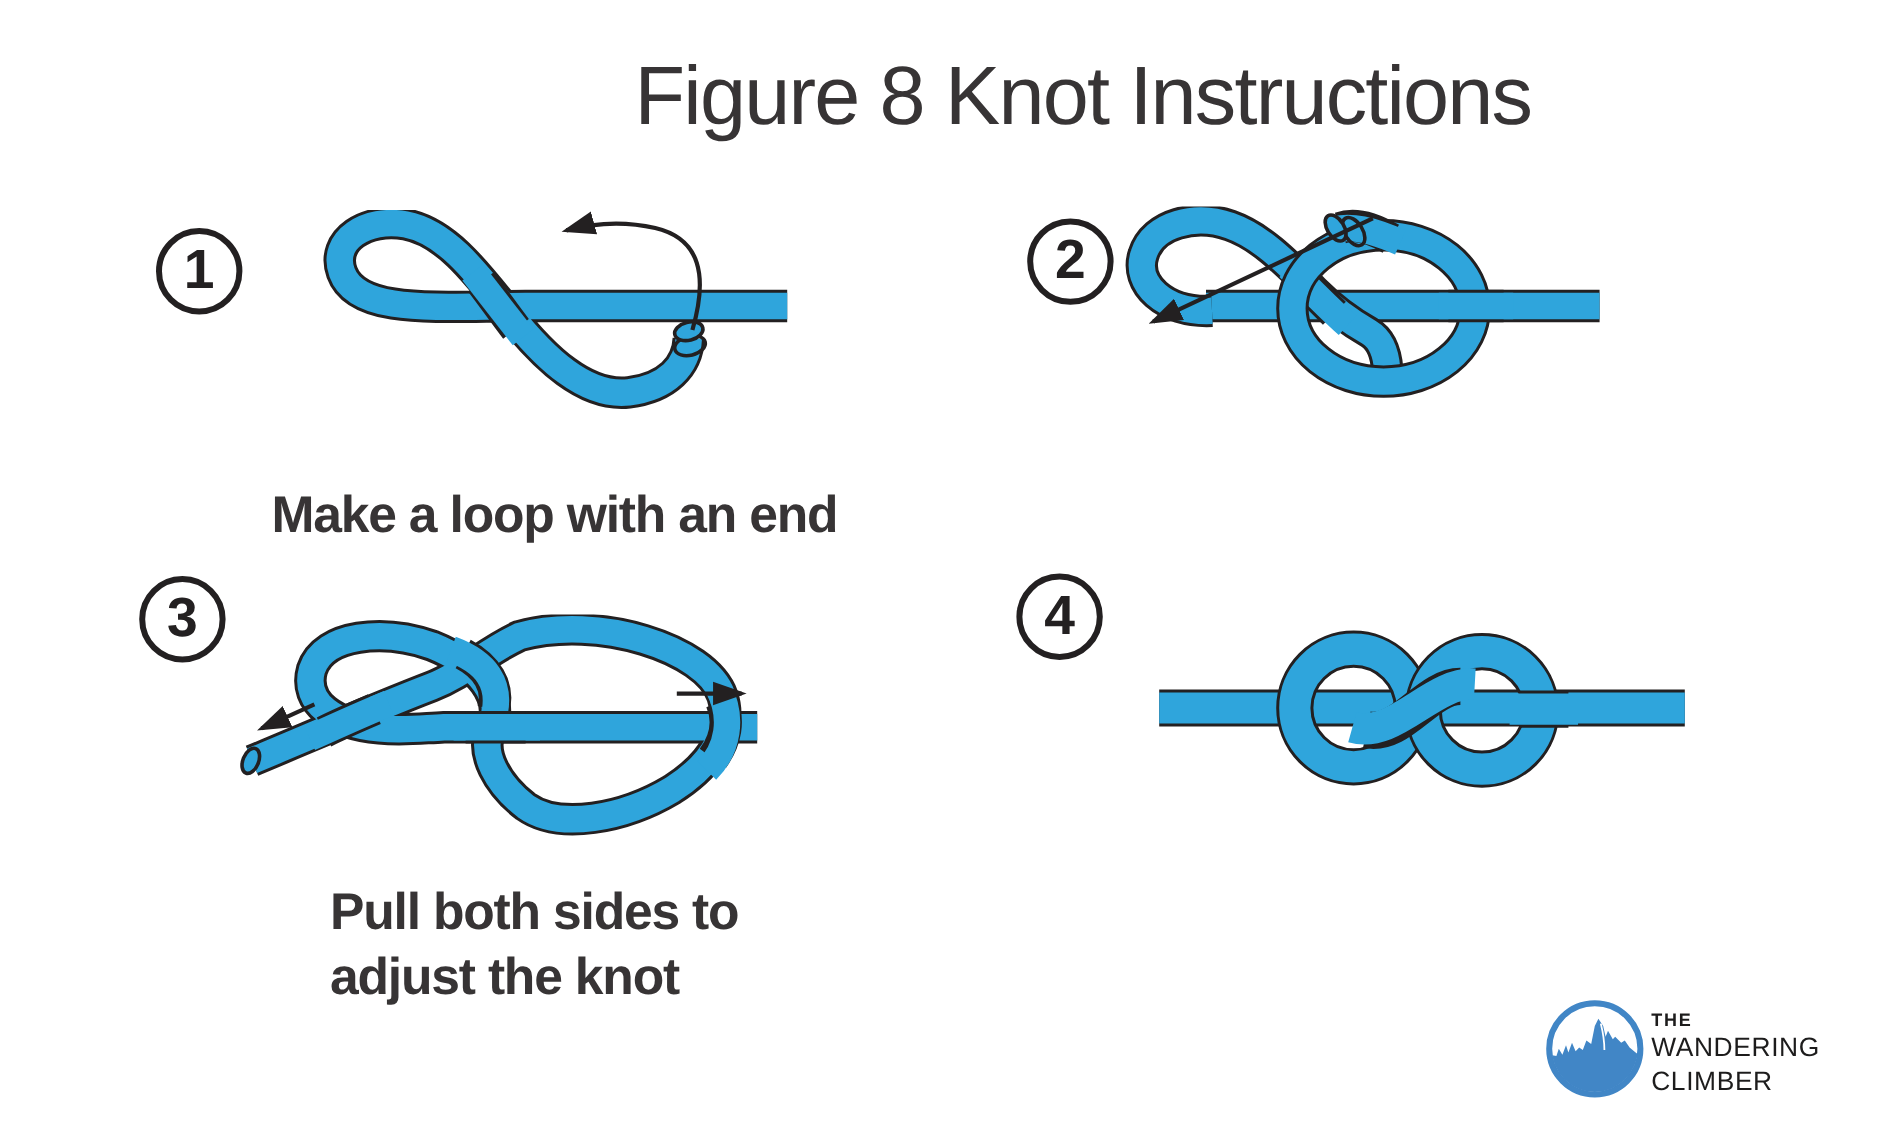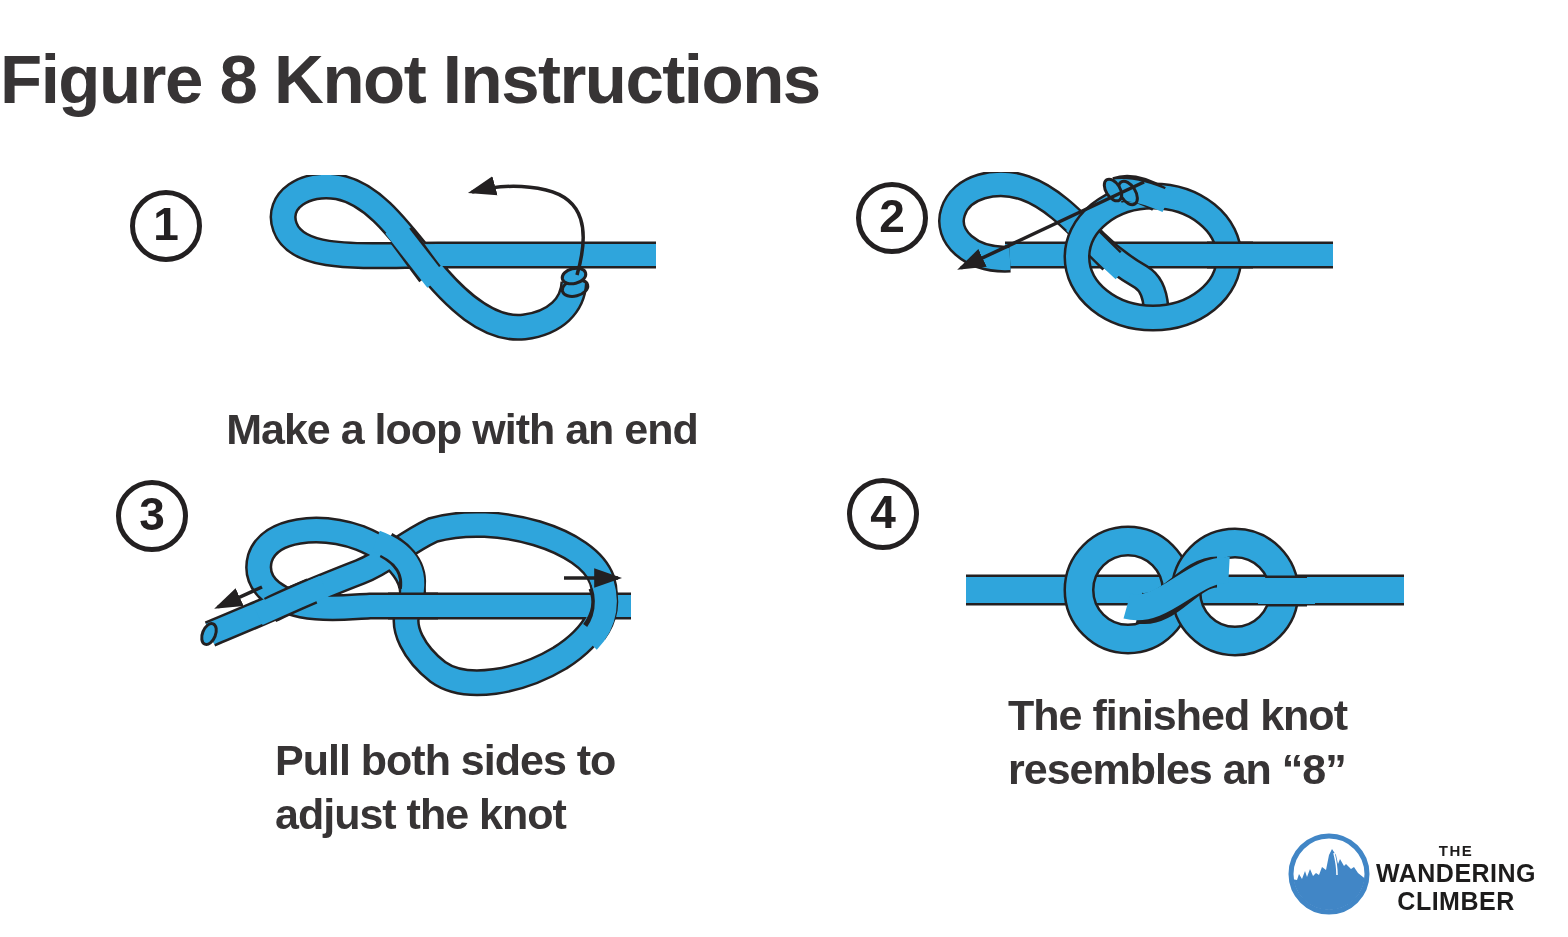--- a/index.html
+++ b/index.html
@@ -1,43 +1,43 @@
 <!DOCTYPE html>
 <html style="--rope: #2FA5DC; --rope-outline: #232021; --ink: #373435; --logo-blue: #4186C6; --background: #FFFFFF;"><head>
 <meta charset="utf-8">
 <style>
   :root{
     --rope:#2FA5DC; --rope-outline:#232021; --ink:#373435; --logo-blue:#4186C6; --background:#FFFFFF;
   }
   html,body{margin:0;padding:0;background:var(--background);}
   #page{position:relative;width:1568px;height:937px;background:var(--background);
         font-family:"Liberation Sans",sans-serif;overflow:hidden;}
-  .title{position:absolute;left:0;top:40px;width:1276px;text-align:left;
-         font-size:69px;font-weight:bold;letter-spacing:-1.5px;color:var(--ink);}
+  .title{position:absolute;left:0;top:40px;width:1276px;text-align:right;
+         font-size:69px;font-weight:normal;letter-spacing:-1.5px;color:var(--ink);}
   .badge{position:absolute;width:62px;height:62px;border:5px solid var(--rope-outline);
          border-radius:50%;display:flex;align-items:center;justify-content:center;background:#fff;}
   .badge span{font-size:46px;font-weight:bold;color:var(--rope-outline);transform:translateY(-2px);}
   .knot{position:absolute;}
   .caption{position:absolute;color:var(--ink);font-weight:bold;font-size:43px;
            letter-spacing:-1px;line-height:54px;}
   .caption.center{text-align:center;}
   .caption .cl{display:block;}
   
   .d{fill:none;stroke:var(--rope-outline);}
   .b{fill:none;stroke:var(--rope);}
   .cap{fill:var(--rope);stroke:var(--rope-outline);stroke-width:3;}
   .ring{fill:none;stroke:var(--rope-outline);stroke-width:3;}
   .arrow{fill:none;stroke:var(--rope-outline);stroke-width:3.5;}
   .ah{fill:var(--rope-outline);}
   
   .logo{position:absolute;left:1288px;top:833px;width:260px;height:95px;}
   .logo-mark{position:absolute;left:0;top:0;}
-  .logo-text{position:absolute;left:88px;top:9px;color:#1d1c1c;text-align:center;}
+  .logo-text{position:absolute;left:88px;top:9px;color:#1d1c1c;}
   .logo-the{font-size:15px;font-weight:bold;letter-spacing:1.5px;}
-  .logo-big{font-size:25px;font-weight:bold;letter-spacing:0.5px;line-height:28px;}
+  .logo-big{font-size:22px;font-weight:normal;letter-spacing:0.5px;line-height:28px;}
 </style>
 </head>
 <body>
 
 <div id="page">
 
   <div class="title">Figure 8 Knot Instructions</div>
 
   <div class="badge" style="left:130px;top:190px;">
     <span>1</span>
@@ -134,24 +134,20 @@
       <circle class="d" stroke-width="31" cx="165" cy="78" r="49"></circle>
       <circle class="b" stroke-width="26" cx="165" cy="78" r="49"></circle>
       <circle class="d" stroke-width="31" cx="272" cy="80" r="49"></circle>
       <circle class="b" stroke-width="26" cx="272" cy="80" r="49"></circle>
       <path class="d" stroke-width="31" d="M 303,79 L 344,79"></path>
       <path class="b" stroke-width="26" d="M 295,79 L 352,79"></path>
       <path class="d" stroke-width="31" d="M 176,96 C 205,102 226,60 254,60"></path>
       <path class="b" stroke-width="26" d="M 164,94 C 200,104 230,56 266,58"></path>
     </g>
   </svg>
-  <div class="caption" style="left:1008px;top:688px;">
-    <span class="cl">The finished knot</span>
-    <span class="cl">resembles an “8”</span>
-  </div>
 
   <div class="logo">
     <svg class="logo-mark" width="82" height="82" viewBox="0 0 82 82">
       <defs>
           <clipPath id="lc">
             <circle cx="41" cy="41" r="36"></circle>
           </clipPath>
         </defs>
       <circle cx="41" cy="41" r="38" fill="#ffffff" stroke="var(--logo-blue)" stroke-width="5"></circle>
       <g clip-path="url(#lc)">

